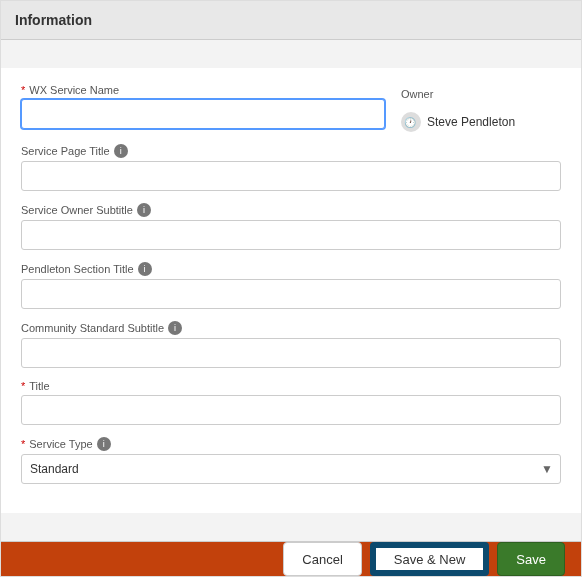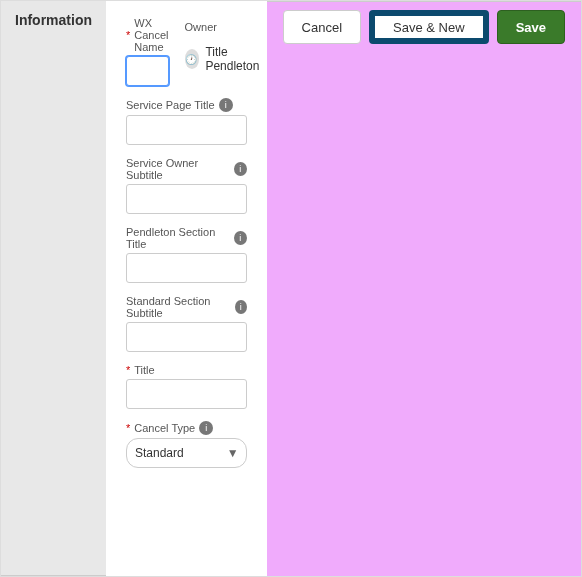--- a/index.html
+++ b/index.html
@@ -14,23 +14,24 @@
       height: 577px;
       background: #f3f3f3;
       display: flex;
       flex-direction: column;
     }
 
     .panel {
       width: 100%;
       height: 100%;
       display: flex;
-      flex-direction: row;
+      flex-direction: column;
       background: #f3f3f3;
       border: 1px solid #ddd;
+      gap: 28px;
     }
 
     .panel-header {
       background: #e8e8e8;
       padding: 10px 14px;
       border-bottom: 1px solid #ccc;
     }
 
     .panel-header-title {
       font-size: 14px;
@@ -117,21 +118,21 @@
 
     .form-select-wrapper {
       position: relative;
       width: 100%;
     }
 
     .form-select {
       width: 100%;
       height: 30px;
       border: 1px solid #ccc;
-      border-radius: 12px;
+      border-radius: 3px;
       padding: 4px 28px 4px 8px;
       font-size: 12px;
       color: #333;
       appearance: none;
       -webkit-appearance: none;
       background: #fff;
       cursor: pointer;
       outline: none;
     }
 
@@ -164,23 +165,23 @@
       height: 20px;
       background: #ddd;
       border-radius: 50%;
       display: flex;
       align-items: center;
       justify-content: center;
       font-size: 10px;
     }
 
     .panel-footer {
-      background: #f0abfc;
+      background: #c2410c;
       border-top: 1px solid #ccc;
-      padding: 8px 16px;
+      padding: 0 16px;
       display: flex;
       justify-content: flex-end;
       gap: 8px;
     }
 
     .btn {
       height: 34px;
       padding: 0 18px;
       border-radius: 4px;
       font-size: 13px;
@@ -198,46 +199,46 @@
     .btn-save-new {
       background: #fff;
       color: #333;
       border: 6px solid #0c4a6e;
     }
 
     .btn-save {
       background: #3a7a2a;
       color: #fff;
       border: 1px solid #2d6020;
-      font-weight: bold;
+      font-weight: normal;
     }
   </style>
 </head>
 <body>
 
 <div class="panel">
   <div class="panel-header">
     <span class="panel-header-title">Information</span>
   </div>
 
   <div class="panel-body">
 
     <div class="form-row form-row-split">
       <div class="form-left">
         <div class="field-label">
           <span class="required">*</span>
-          <span>WX Cancel Name</span>
+          <span>WX Service Name</span>
         </div>
         <input type="text" class="form-input form-input-focused" value="" style="">
       </div>
       <div class="form-right">
         <div class="owner-label">Owner</div>
         <div class="owner-value">
           <span class="owner-avatar">🕐</span>
-          <span>Title Pendleton</span>
+          <span>Steve Pendleton</span>
         </div>
       </div>
     </div>
 
     <div class="form-row form-row-full">
       <div style="width:100%">
         <div class="field-label">
           <span>Service Page Title</span>
           <span class="info-icon">i</span>
         </div>
@@ -261,42 +262,42 @@
           <span>Pendleton Section Title</span>
           <span class="info-icon">i</span>
         </div>
         <input type="text" class="form-input" value="" style="">
       </div>
     </div>
 
     <div class="form-row form-row-full">
       <div style="width:100%">
         <div class="field-label">
-          <span>Standard Section Subtitle</span>
+          <span>Community Standard Subtitle</span>
           <span class="info-icon">i</span>
         </div>
         <input type="text" class="form-input" value="" style="">
       </div>
     </div>
 
     <div class="form-row form-row-full">
       <div style="width:100%">
         <div class="field-label">
           <span class="required">*</span>
           <span>Title</span>
         </div>
         <input type="text" class="form-input" value="" style="">
       </div>
     </div>
 
     <div class="form-row form-row-full">
       <div style="width:100%">
         <div class="field-label">
           <span class="required">*</span>
-          <span>Cancel Type</span>
+          <span>Service Type</span>
           <span class="info-icon">i</span>
         </div>
         <div class="form-select-wrapper">
           <select class="form-select">
             <option value="Standard">Standard</option>
           </select>
           <span class="select-arrow">▼</span>
         </div>
       </div>
     </div>

